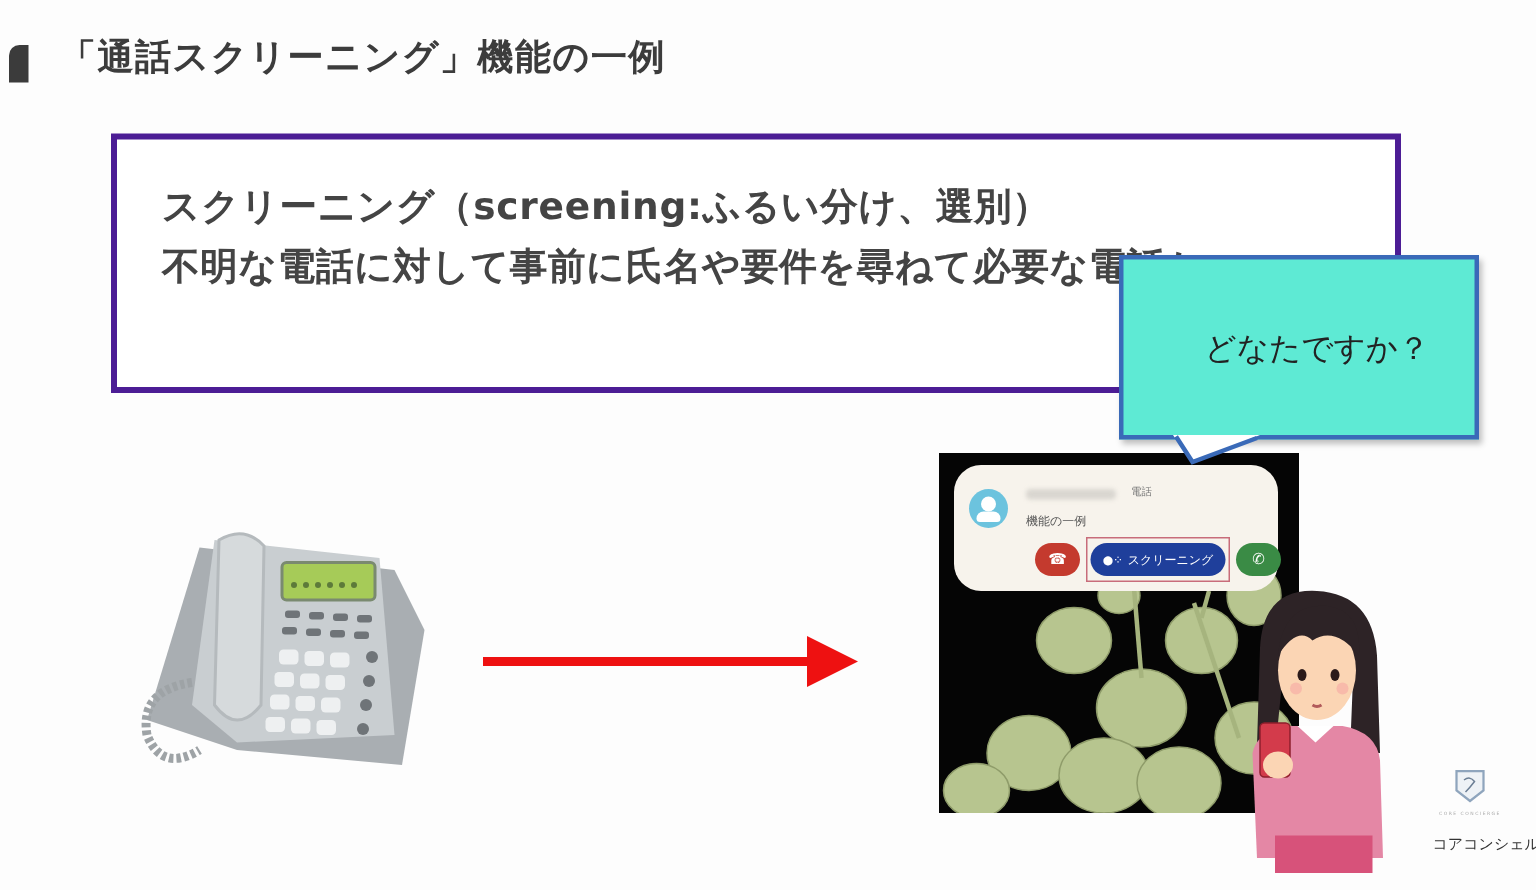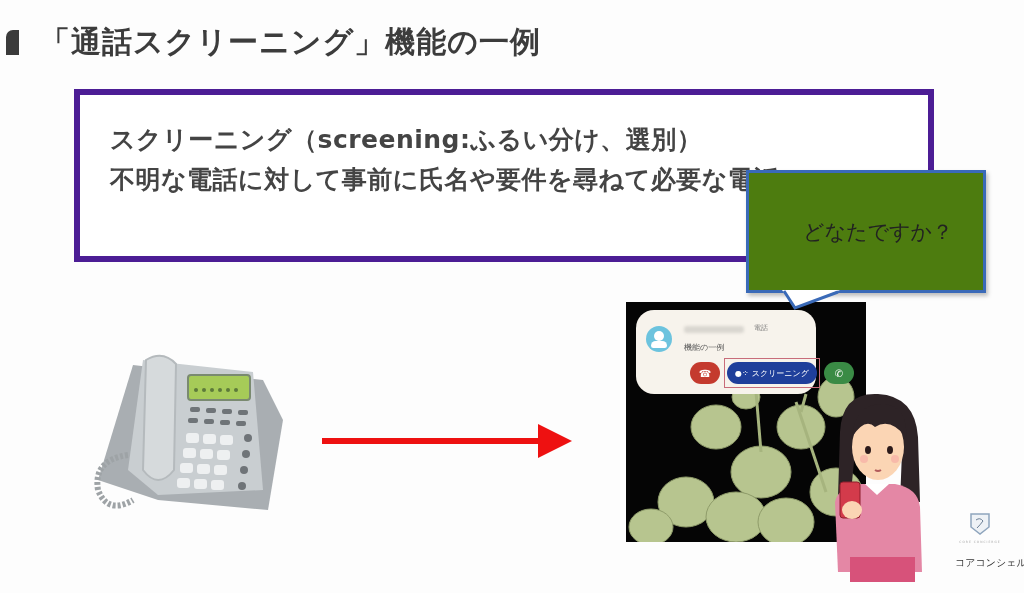--- a/index.html
+++ b/index.html
@@ -7,56 +7,56 @@
     width:1024px; height:593px; position:relative; overflow:hidden;
     background:#fdfdfd;
     font-family:"DejaVu Sans", "Liberation Sans", sans-serif;
     color:#3a3a3a;
   }
   .title-bar {
     position:absolute; left:6px; top:30px; width:13px; height:25px;
     background:#3b3b3b; border-top-left-radius:7px;
   }
   .slide-title {
-    position:absolute; left:40px; top:22px; font-size:30px; font-weight:bold;
+    position:absolute; left:40px; top:22px; font-size:24px; font-weight:bold;
     color:#3c3c3c; letter-spacing:1px; white-space:nowrap;
   }
   .def-box {
     position:absolute; left:74px; top:89px; width:860px; height:173px;
-    border:6px solid #4c1d95; background:#ffffff; box-sizing:border-box;
+    border:4px solid #4c1d95; background:#ffffff; box-sizing:border-box;
   }
   .def-line {
     position:absolute; left:30px; font-size:25px; font-weight:bold; color:#444;
     white-space:nowrap; letter-spacing:0.5px;
   }
   .def-line.l1 { top:28px; }
   .def-line.l2 { top:68px; }
   .def-line.l3 { top:103px; }
 
   .callout {
     position:absolute; left:746px; top:170px; width:240px; height:123px;
-    border:3px solid #3a6ab8; background:#4d7c0f; box-sizing:border-box;
+    border:3px solid #3a6ab8; background:#5eead4; box-sizing:border-box;
     box-shadow:2px 3px 4px rgba(0,0,0,0.25);
     display:flex; flex-direction:column; align-items:center; justify-content:center;
     z-index:5;
     padding-left:24px;
   }
   .callout span { font-size:21px; color:#222; line-height:30px; white-space:nowrap; }
   .callout-tail { position:absolute; left:780px; top:290px; z-index:6; }
 
   .desk-phone { position:absolute; left:88px; top:350px; }
   .arrow { position:absolute; left:320px; top:420px; }
 
   .phone-shot {
     position:absolute; left:626px; top:302px; width:240px; height:240px;
     background:#050505; overflow:hidden;
   }
   .flowers { position:absolute; left:0; top:0; }
   .call-card {
-    position:absolute; left:10px; top:8px; width:180px; height:84px;
+    position:absolute; left:10px; top:8px; width:216px; height:84px;
     background:#f7f3ec; border-radius:18px;
   }
   .avatar {
     position:absolute; left:10px; top:16px; width:26px; height:26px; border-radius:50%;
     background:#6cc3de;
   }
   .avatar::before {
     content:""; position:absolute; left:8px; top:5px; width:10px; height:10px;
     background:#fff; border-radius:50%;
   }

